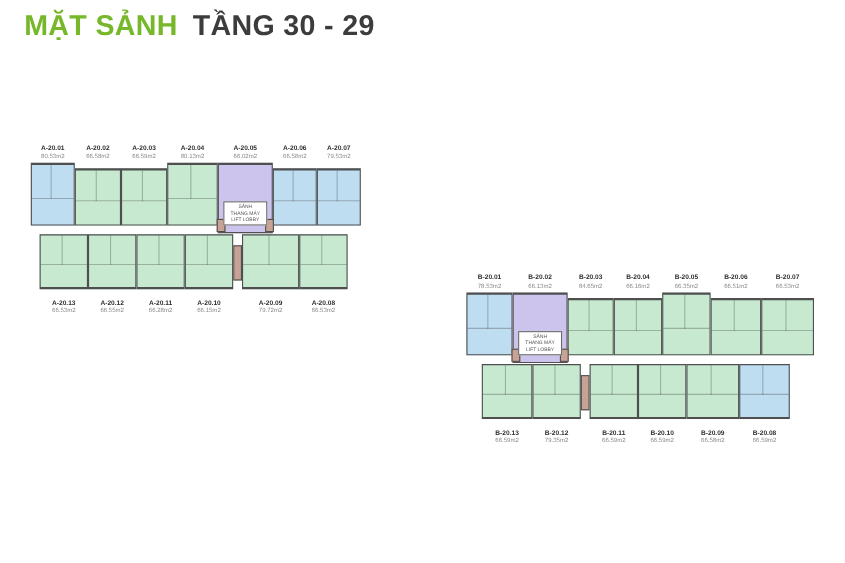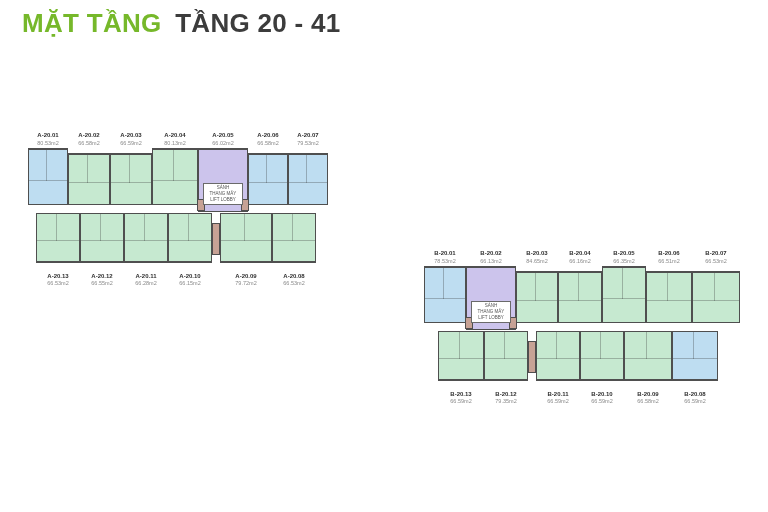--- a/index.html
+++ b/index.html
@@ -47,22 +47,22 @@
   .corridor{height:7px;}
   .brown-sep{width:8px;height:32px;margin-top:10px;background:#C7A295;border:1px solid #4f4f4f;box-sizing:border-box;flex:none;}
   .sep-spacer{width:8px;flex:none;}
   .offset-a{margin-left:8px;}
   .offset-b{margin-left:14px;}
 </style>
 </head>
 <body>
 
 <h1 class="title">
-  <span class="hl">MẶT TẦNG</span>
-  <span class="rest">TẦNG 20 - 41</span>
+  <span class="hl">MẶT SẢNH</span>
+  <span class="rest">TẦNG 30 - 29</span>
 </h1>
 
 <section class="plan-block plan-a">
 
   <div class="labels top-labels">
     <div class="lab" style="width:40px">
       <div class="code">A-20.01</div>
       <div class="area">80.53m2</div>
     </div>
     <div class="lab" style="width:42px">

